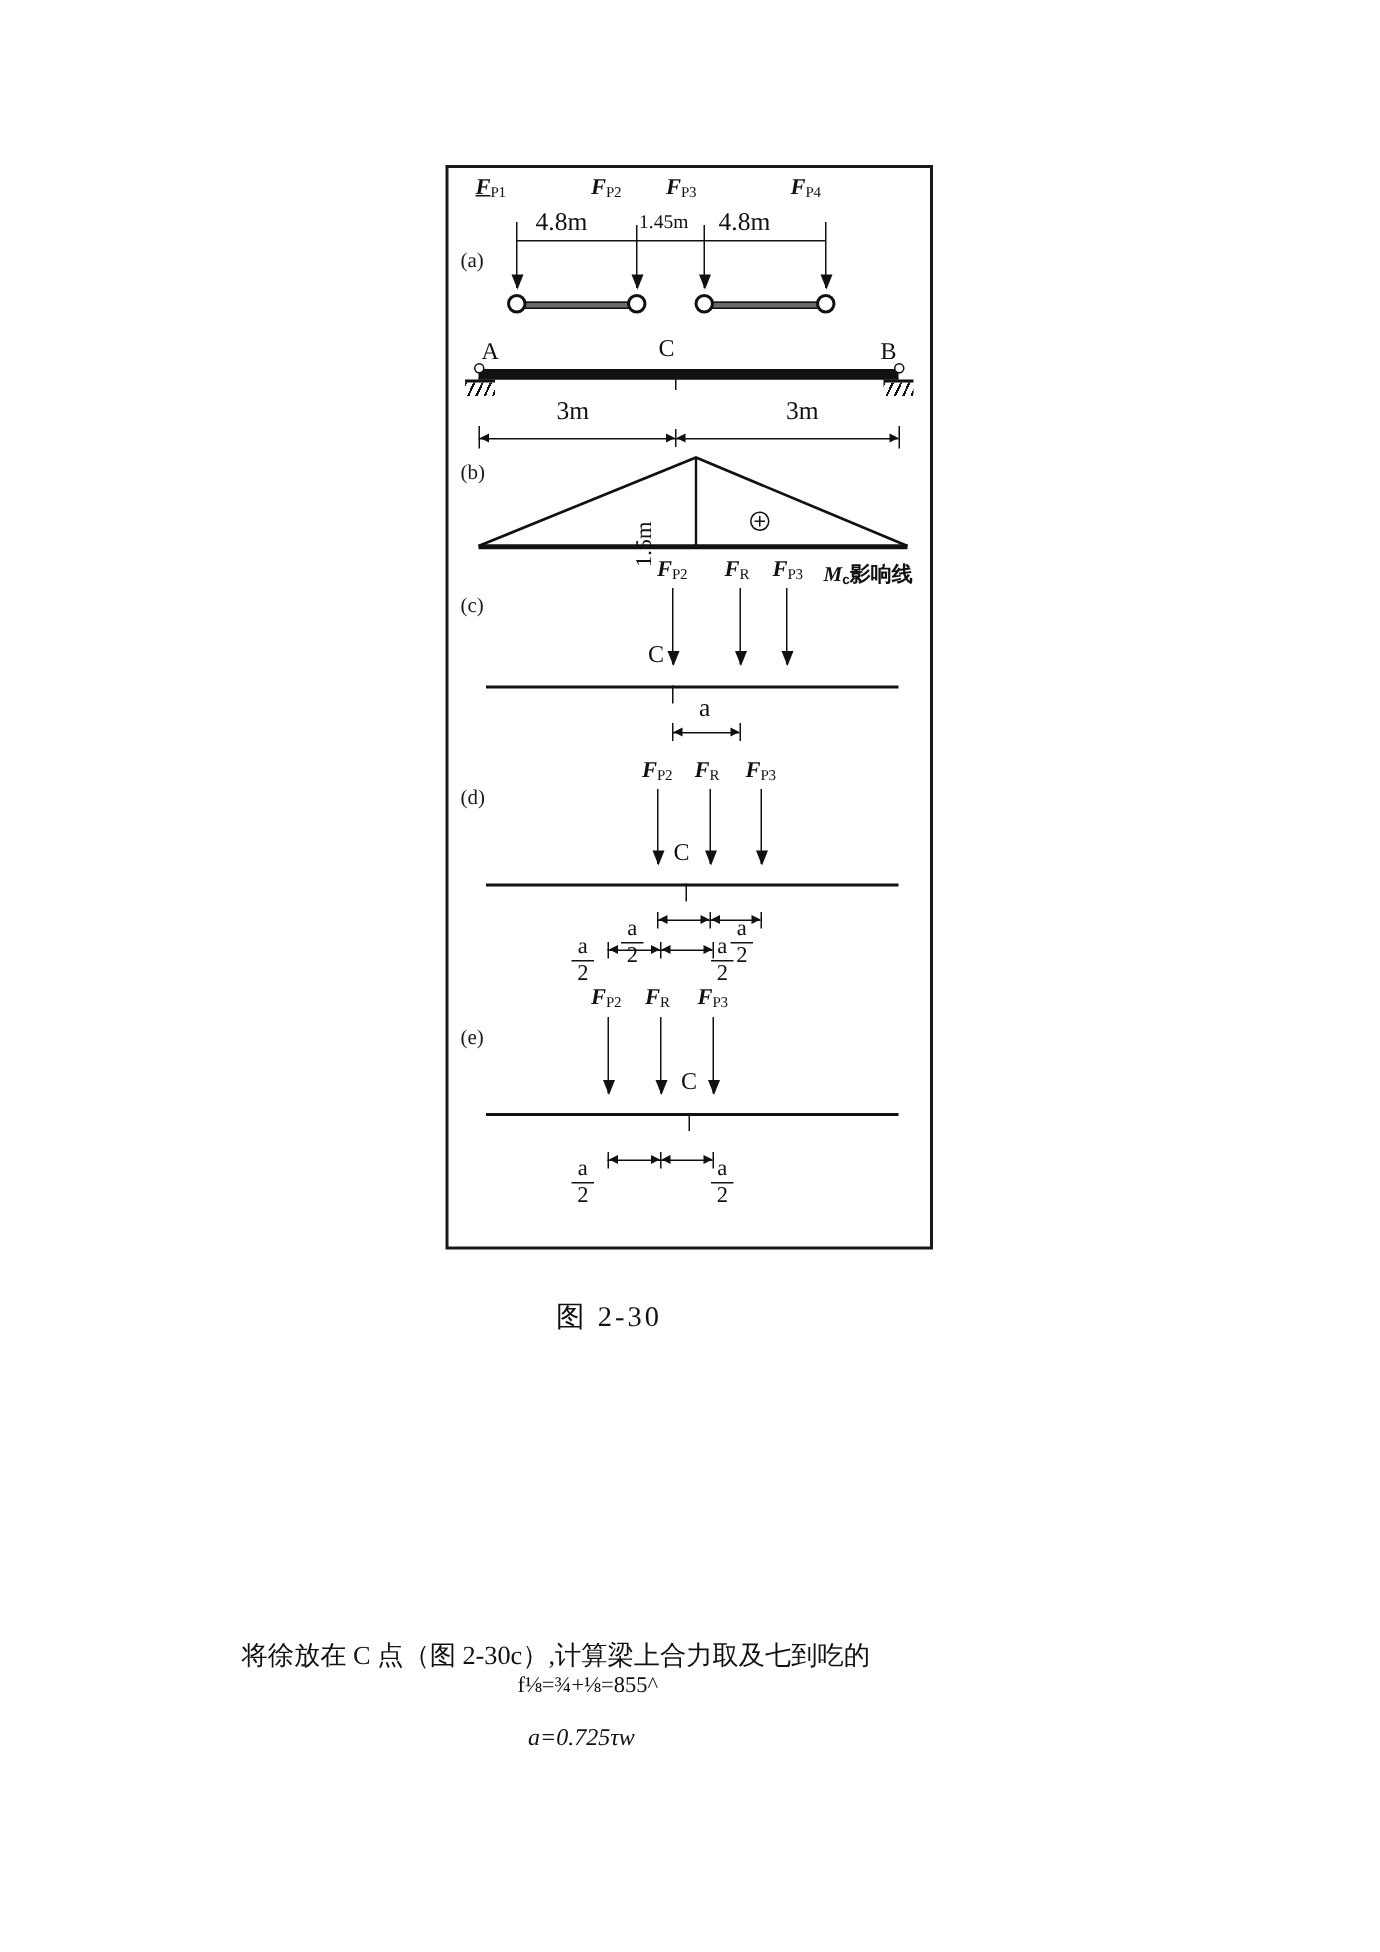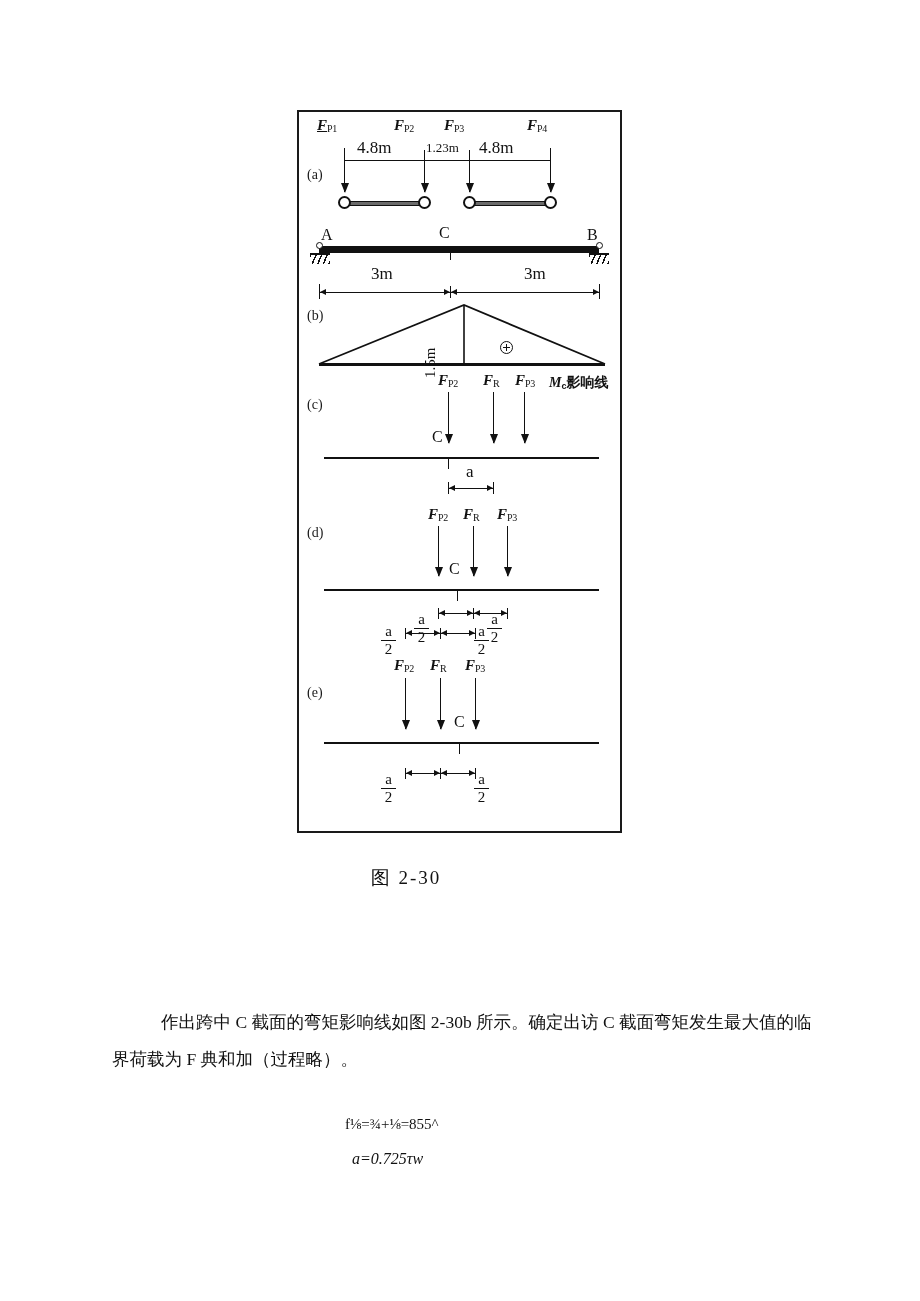--- a/index.html
+++ b/index.html
@@ -187,21 +187,21 @@
     <div class="flab" style="left:145px;top:5px;"><i>F</i><sub>P3</sub></div>
     <div class="flab" style="left:228px;top:5px;"><i>F</i><sub>P4</sub></div>
 
     <div class="dimbar" style="left:45px;top:48px;width:206px;"></div>
     <div class="dimtick" style="left:45px;top:36px;height:14px;"></div>
     <div class="dimtick" style="left:125px;top:38px;height:12px;"></div>
     <div class="dimtick" style="left:170px;top:38px;height:12px;"></div>
     <div class="dimtick" style="left:251px;top:36px;height:14px;"></div>
 
     <div class="dim" style="left:58px;top:26px;">4.8m</div>
-    <div class="dim dim-sm" style="left:127px;top:28px;">1.23m</div>
+    <div class="dim dim-sm" style="left:127px;top:28px;">1.45m</div>
     <div class="dim" style="left:180px;top:26px;">4.8m</div>
 
     <div class="arrow" style="left:45px;top:50px;height:30px;"></div>
     <div class="arrow" style="left:125px;top:50px;height:30px;"></div>
     <div class="arrow" style="left:170px;top:50px;height:30px;"></div>
     <div class="arrow" style="left:251px;top:50px;height:30px;"></div>
 
     <div class="axlebar" style="left:45px;top:89px;width:80px;"></div>
     <div class="axlebar" style="left:170px;top:89px;width:81px;"></div>
     <div class="wheel" style="left:39px;top:84px;"></div>
@@ -348,18 +348,18 @@
     <div class="dimtick" style="left:176px;top:656px;height:11px;"></div>
     <div class="dimarrowL" style="left:107px;top:657.5px;"></div>
     <div class="dimarrowR" style="left:135px;top:657.5px;"></div>
     <div class="dimarrowL" style="left:142px;top:657.5px;"></div>
     <div class="dimarrowR" style="left:170px;top:657.5px;"></div>
 
   </div>
 
   <div id="figure-caption">图 2-30</div>
 
-  <div class="bodytext" id="para-1">作出跨中 C 截面的弯矩影响线如图 2-30b 所示。确定出访 C 截面弯矩发生最大值的临界荷载为 F 典和加（过程略）。</div>
+  <div class="bodytext" id="para-2">将徐放在 C 点（图 2-30c）,计算梁上合力取及七到吃的</div>
 
   <div class="formula" id="formula-1">f⅛=¾+⅛=855^</div>
   <div class="formula" id="formula-2">a=0.725τw</div>
 
 </div>
 
 </body></html>

